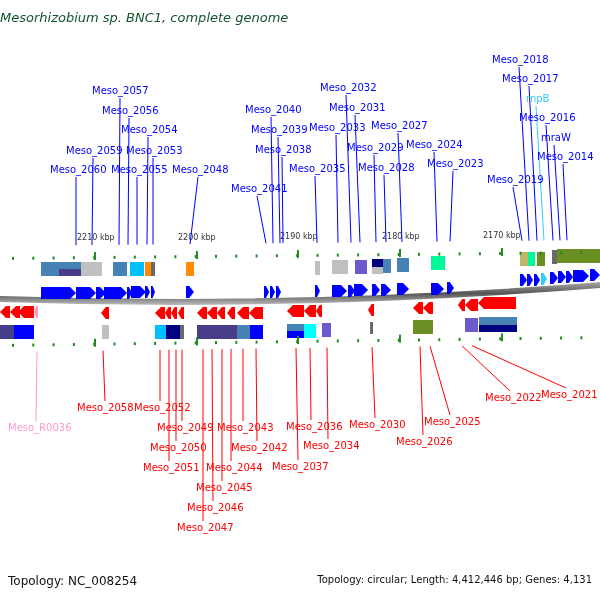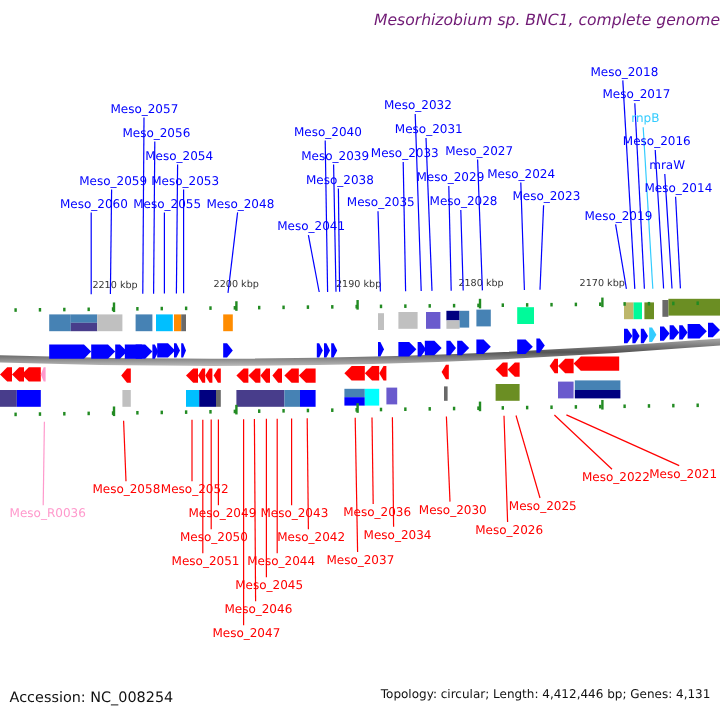--- a/index.html
+++ b/index.html
@@ -1,17 +1,17 @@
 <!DOCTYPE html>
 <html><head>
 <meta charset="utf-8">
 <style>
   html, body { margin:0; padding:0; background:#ffffff; }
   body { width:600px; height:600px; position:relative; overflow:hidden; font-family:"DejaVu Sans", sans-serif; }
-  #title { position:absolute; top:10px; left:0; width:600px; text-align:right; font-style:italic; font-size:13px; color:#701a75; }
+  #title { position:absolute; top:10px; left:0; width:600px; text-align:left; font-style:italic; font-size:13px; color:#14532d; }
   #footer-left { position:absolute; top:574px; left:8px; font-size:12px; color:#111; }
   #footer-right { position:absolute; top:574px; right:8px; font-size:10px; color:#111; }
   svg { position:absolute; top:0; left:0; }
   .lbl { font-family:"DejaVu Sans", sans-serif; font-size:10px; }
   .kbp { font-family:"DejaVu Sans", sans-serif; font-size:8px; fill:#333; }
 </style>
 </head>
 <body>
 
 <div id="title">Mesorhizobium sp. BNC1, complete genome</div>
@@ -308,14 +308,14 @@
       <text x="396" y="445" class="lbl" fill="#ff0000">Meso_2026</text>
       <line x1="430" y1="346.26666666666665" x2="450" y2="415" stroke="#ff0000" stroke-width="1"></line>
       <text x="424" y="425" class="lbl" fill="#ff0000">Meso_2025</text>
       <line x1="462" y1="345.84" x2="510" y2="391" stroke="#ff0000" stroke-width="1"></line>
       <text x="485" y="401" class="lbl" fill="#ff0000">Meso_2022</text>
       <line x1="472" y1="345.70666666666665" x2="566" y2="388" stroke="#ff0000" stroke-width="1"></line>
       <text x="541" y="398" class="lbl" fill="#ff0000">Meso_2021</text>
     </g>
 </svg>
 
-<div id="footer-left">Accession: NC_008254</div>
+<div id="footer-left">Topology: NC_008254</div>
 <div id="footer-right">Topology: circular; Length: 4,412,446 bp; Genes: 4,131</div>
 
 </body></html>

